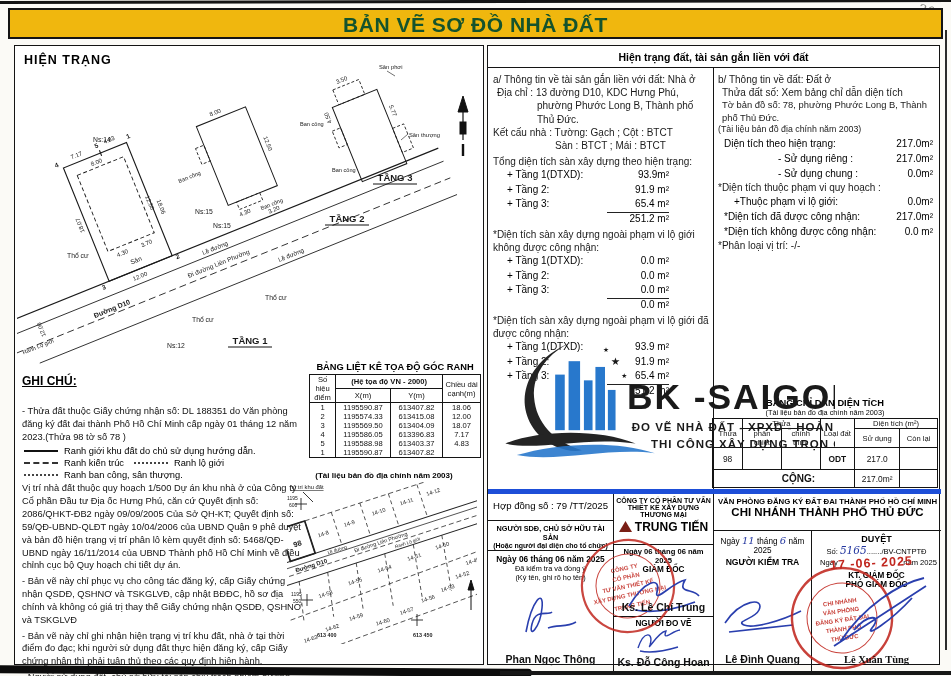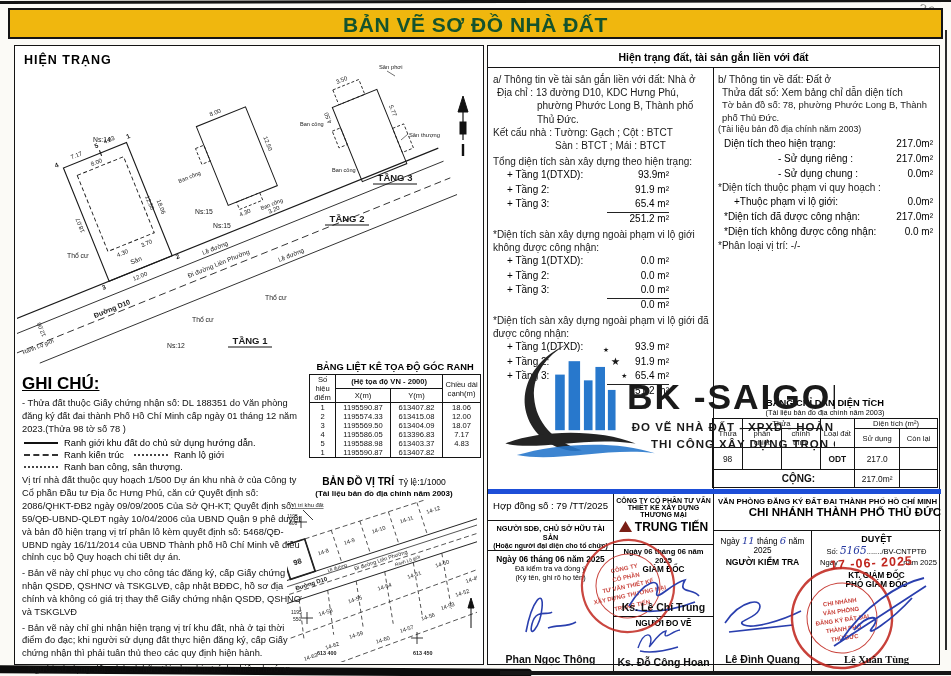--- a/index.html
+++ b/index.html
@@ -134,21 +134,21 @@
 
       <g stroke="#111" fill="#111">
         <line x1="446" y1="80" x2="446" y2="44" stroke-width="1.2"></line>
         <polygon points="441,52 446,36 451,52"></polygon>
         <rect x="443" y="62" width="6" height="12"></rect>
         <line x1="446" y1="84" x2="446" y2="96" stroke-width="2.4"></line>
       </g>
     </svg>
 
     <div class="abs" style="left:7px;top:328px;width:284px;">
-      <div class="b" style="font-size:17px;text-decoration:underline;margin-bottom:3px;">GHI CHÚ:</div>
+      <div class="b" style="font-size:12px;text-decoration:underline;margin-bottom:17px;">GHI CHÚ:</div>
       <div class="note">- Thửa đất thuộc Giấy chứng nhận số: DL 188351  do Văn phòng đăng ký đất đai thành Phố Hồ Chí Minh cấp ngày 01 tháng 12 năm 2023.(Thửa 98 tờ số 78 )</div>
       <div class="legend">
           <span class="ls solid"></span>
           <span>Ranh giới khu đất do chủ sử dụng hướng dẫn.</span>
         </div>
       <div class="legend">
           <span class="ls dash"></span>
           <span>Ranh kiến trúc</span>
           <span class="ls dot" style="margin-left:10px;"></span>
           <span>Ranh lộ giới</span>
@@ -210,24 +210,20 @@
           <td style="border-top:none;">1</td>
           <td style="border-top:none;">1195590.87</td>
           <td style="border-top:none;">613407.82</td>
           <td style="border-top:none;"></td>
         </tr>
       </tbody>
         </table>
     </div>
 
     <div class="abs" style="left:272px;top:425px;width:194px;">
-      <div style="text-align:center;">
-        <span class="b" style="font-size:10.2px;">BẢN ĐỒ VỊ TRÍ</span>
-        <span style="font-size:8.6px;">Tỷ lệ:1/1000</span>
-      </div>
       <div class="b" style="font-size:8px;text-align:center;">(Tài liệu bản đồ địa chính năm 2003)</div>
       <svg width="190" height="162" viewBox="0 0 190 162" style="margin-top:2px;">
         <g transform="rotate(-18 92 80)">
           <g stroke="#222" fill="none" stroke-width="0.7">
             <line x1="-30" y1="18" x2="215" y2="18" stroke-dasharray="5 3"></line>
             <line x1="-30" y1="52" x2="215" y2="52" stroke-width="1"></line>
             <line x1="-30" y1="58" x2="215" y2="58"></line>
             <line x1="-30" y1="66" x2="215" y2="66" stroke-dasharray="5 3"></line>
             <line x1="-30" y1="74" x2="215" y2="74" stroke-width="1"></line>
             <line x1="8" y1="18" x2="8" y2="52"></line>
@@ -494,21 +490,21 @@
           <text class="stampline" x="50" y="34">CÔNG TY</text>
           <text class="stampline" x="50" y="43">CỔ PHẦN</text>
           <text class="stampline" x="50" y="52">TƯ VẤN THIẾT KẾ</text>
           <text class="stampline" x="50" y="61">XÂY DỰNG THƯƠNG MẠI</text>
           <text class="stampline" x="50" y="72" font-size="7.5">TRUNG TIẾN</text>
         </g>
       </svg>
 
       <div class="fcell" style="left:225px;top:0;width:228px;height:36px;border-top:none;text-align:center;">
         <div class="b" style="font-size:7.8px;padding-top:3px;">VĂN PHÒNG ĐĂNG KÝ ĐẤT ĐAI THÀNH PHỐ HỒ CHÍ MINH</div>
-        <div class="b" style="font-size:11.5px;text-align:right;">CHI NHÁNH THÀNH PHỐ THỦ ĐỨC</div>
+        <div class="b" style="font-size:11.5px;">CHI NHÁNH THÀNH PHỐ THỦ ĐỨC</div>
       </div>
       <div class="fcell" style="left:225px;top:36px;width:98px;height:141px;text-align:center;">
         <div style="font-size:8.2px;padding-top:4px;">
           <span>Ngày</span>
           <span class="hand" style="font-size:10px;">11</span>
           <span>tháng</span>
           <span class="hand" style="font-size:10px;">6</span>
           <span>năm 2025</span>
         </div>
         <div class="b" style="font-size:8.6px;margin-top:2px;">NGƯỜI KIỂM TRA</div>

